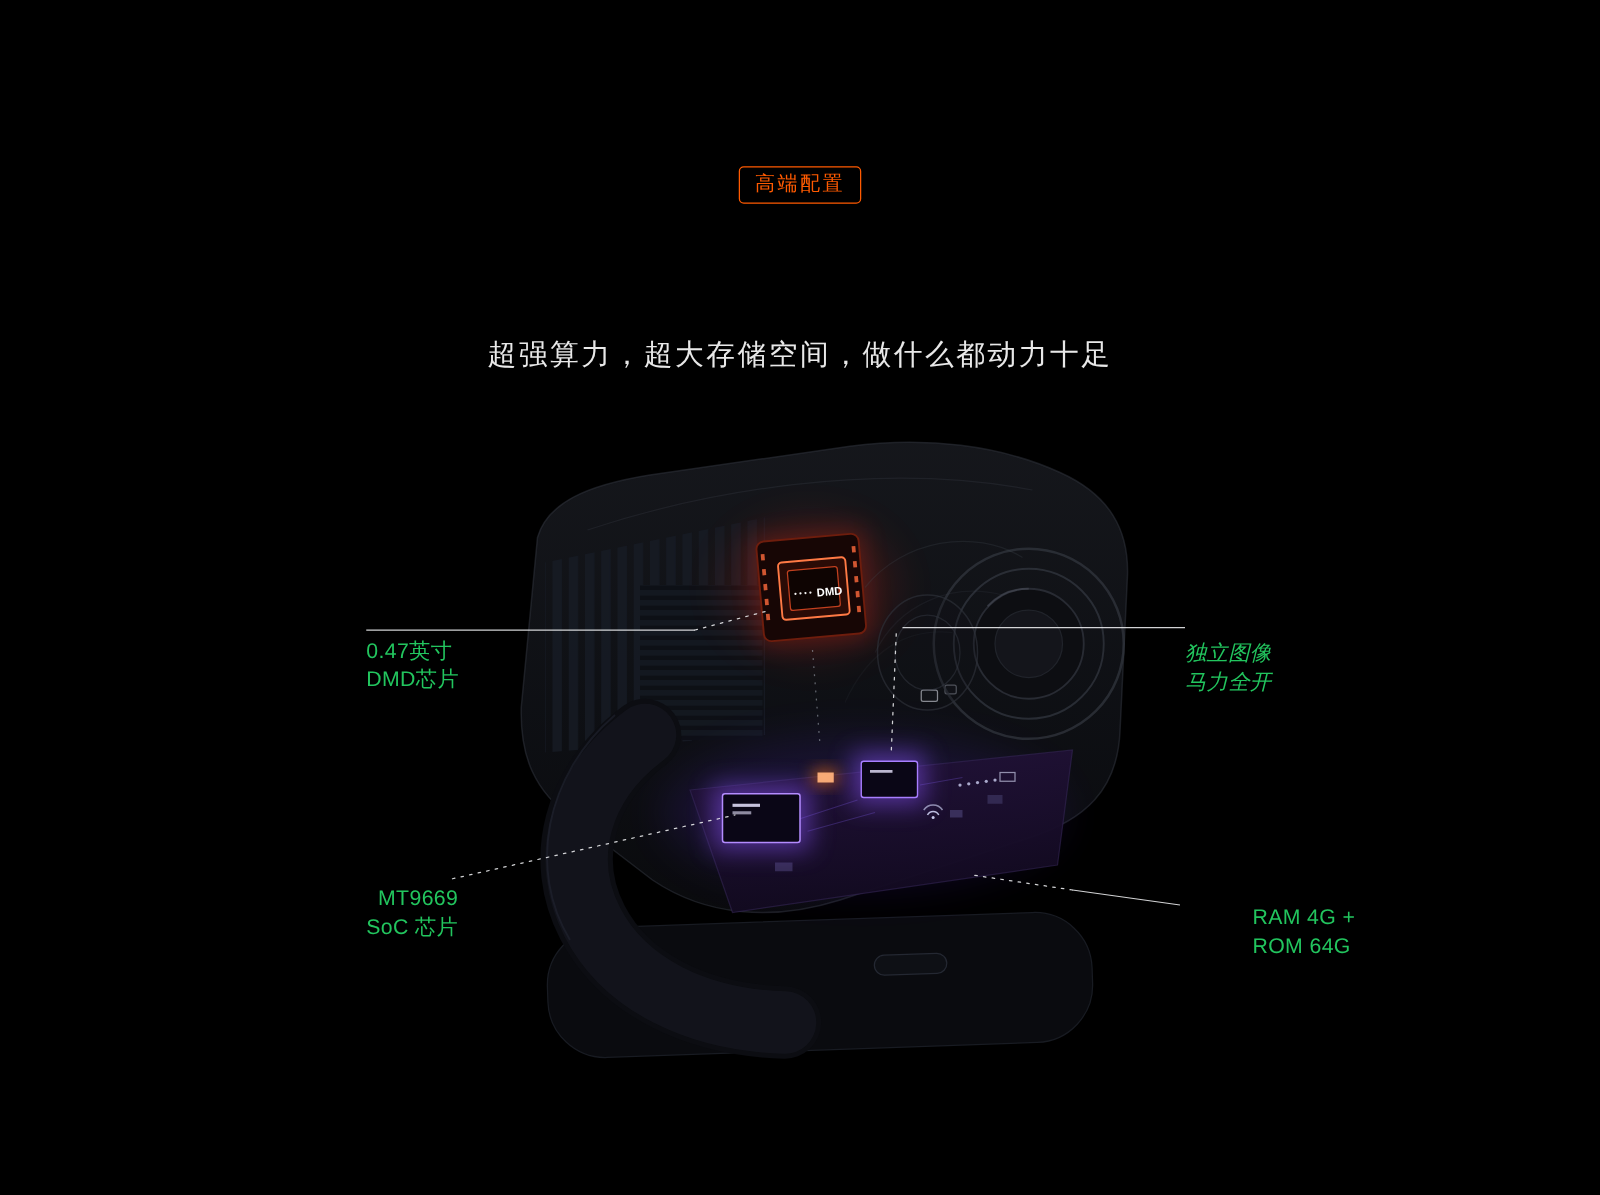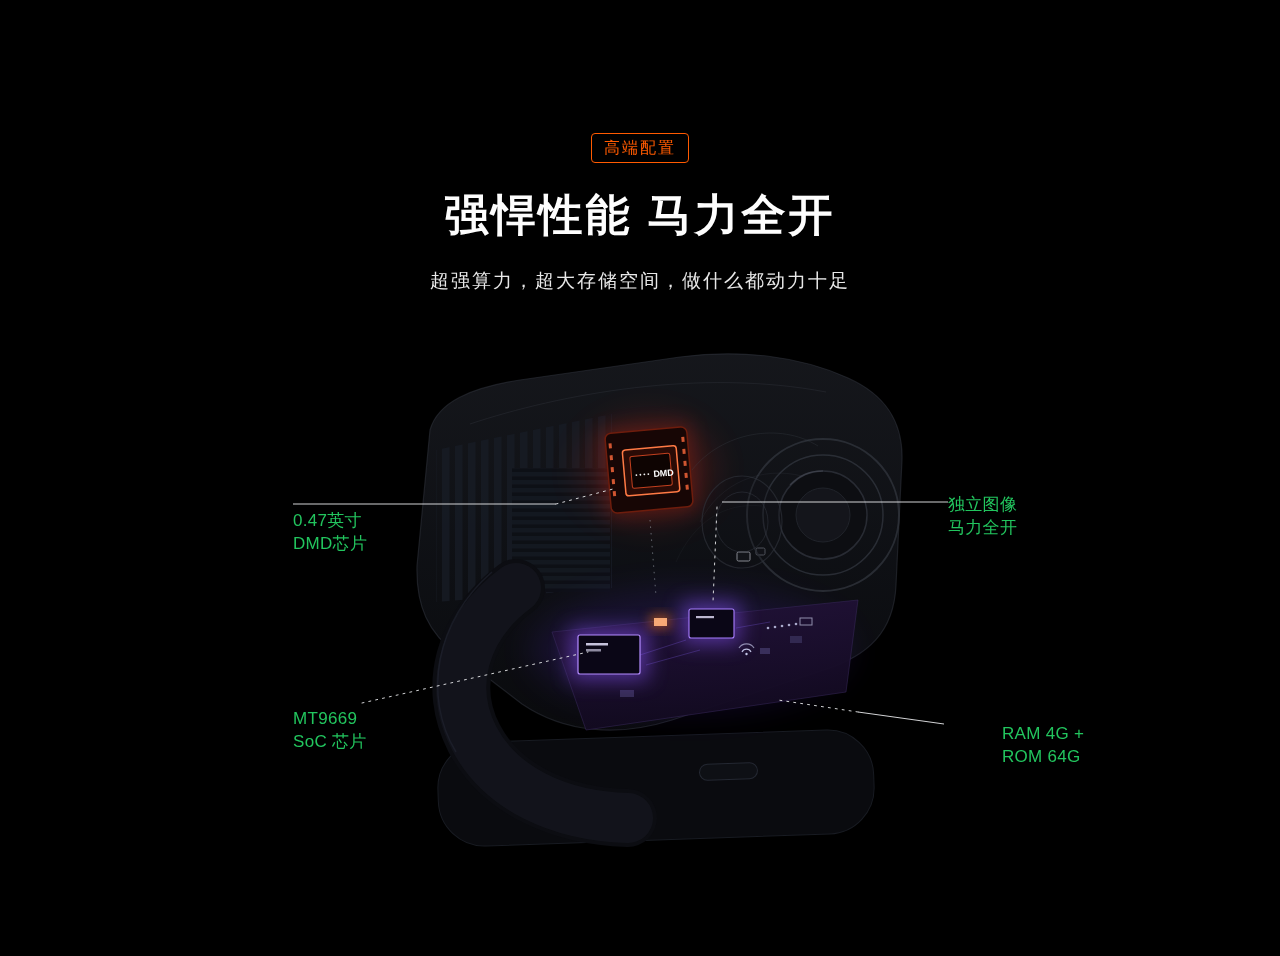--- a/index.html
+++ b/index.html
@@ -42,21 +42,21 @@
     letter-spacing: 3px;
   }
   .subtitle {
     position: absolute;
     top: 268px;
     left: 0;
     width: 100%;
     margin: 0;
     text-align: center;
     color: #e8e8e8;
-    font-size: 19px;
+    font-size: 23px;
     font-weight: 400;
     letter-spacing: 2px;
   }
   .stage-svg {
     position: absolute;
     top: 0;
     left: 0;
   }
   .callout {
     position: absolute;
@@ -70,21 +70,20 @@
   svg text {
     font-family: "Liberation Sans", "DejaVu Sans", sans-serif;
   }
 </style>
 </head>
 <body>
 
 <div id="app">
 
   <div class="badge">高端配置</div>
-  <h1 class="title">强悍性能 马力全开</h1>
   <p class="subtitle">超强算力，超大存储空间，做什么都动力十足</p>
 
   <svg class="stage-svg" width="1280" height="956" viewBox="0 0 1280 956">
     <defs>
       <linearGradient id="gBody" x1="0" y1="0" x2="0" y2="1">
         <stop offset="0" stop-color="#1b1d23" stop-opacity="0.78"></stop>
         <stop offset="0.55" stop-color="#101217" stop-opacity="0.88"></stop>
         <stop offset="1" stop-color="#0a0b0e" stop-opacity="0.95"></stop>
       </linearGradient>
       <linearGradient id="gBoard" x1="0" y1="0" x2="0.2" y2="1">
@@ -234,26 +233,26 @@
         <path d="M 858 712 L 778 700" stroke-width="1" stroke-dasharray="2 5" stroke-linecap="round" opacity="0.9"></path>
       </g>
     </g>
   </svg>
 
   <div class="callout" style="left:293px; top:509px;">
     <div>0.47英寸</div>
     <div>DMD芯片</div>
   </div>
 
-  <div class="callout" style="left:948px; top:493px;">
+  <div class="callout" style="left:948px; top:511px;font-style:italic;">
     <div>独立图像</div>
     <div>马力全开</div>
   </div>
 
-  <div class="callout" style="left:293px; top:707px;">
+  <div class="callout" style="left:293px; top:707px;text-align:right;">
     <div>MT9669</div>
     <div>SoC 芯片</div>
   </div>
 
   <div class="callout" style="left:1002px; top:722px;">
     <div>RAM 4G +</div>
     <div>ROM 64G</div>
   </div>
 
 </div>

